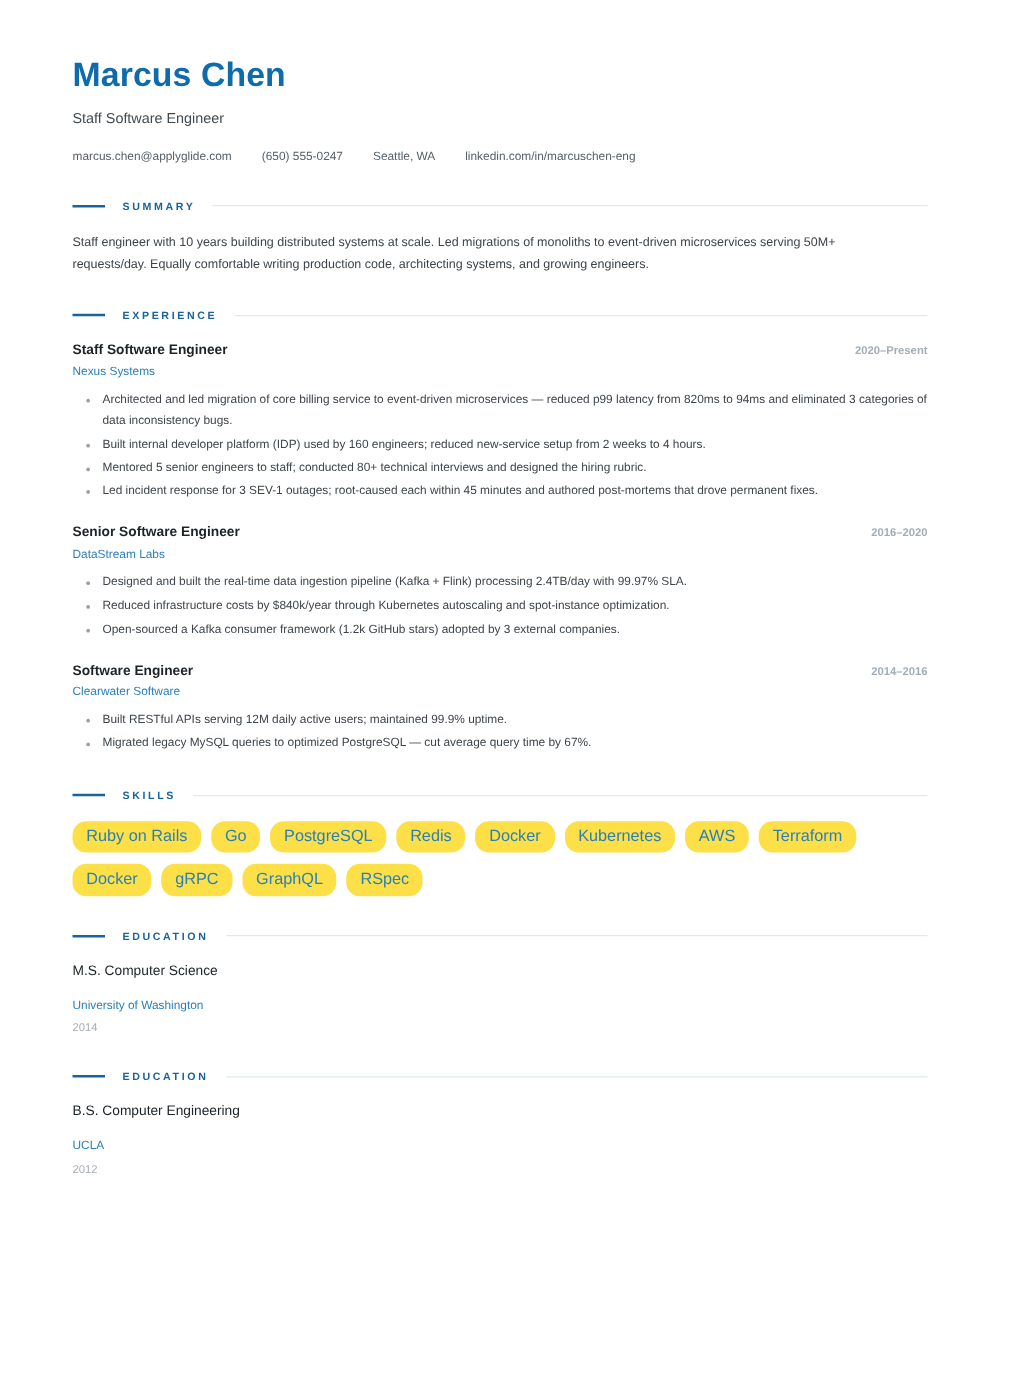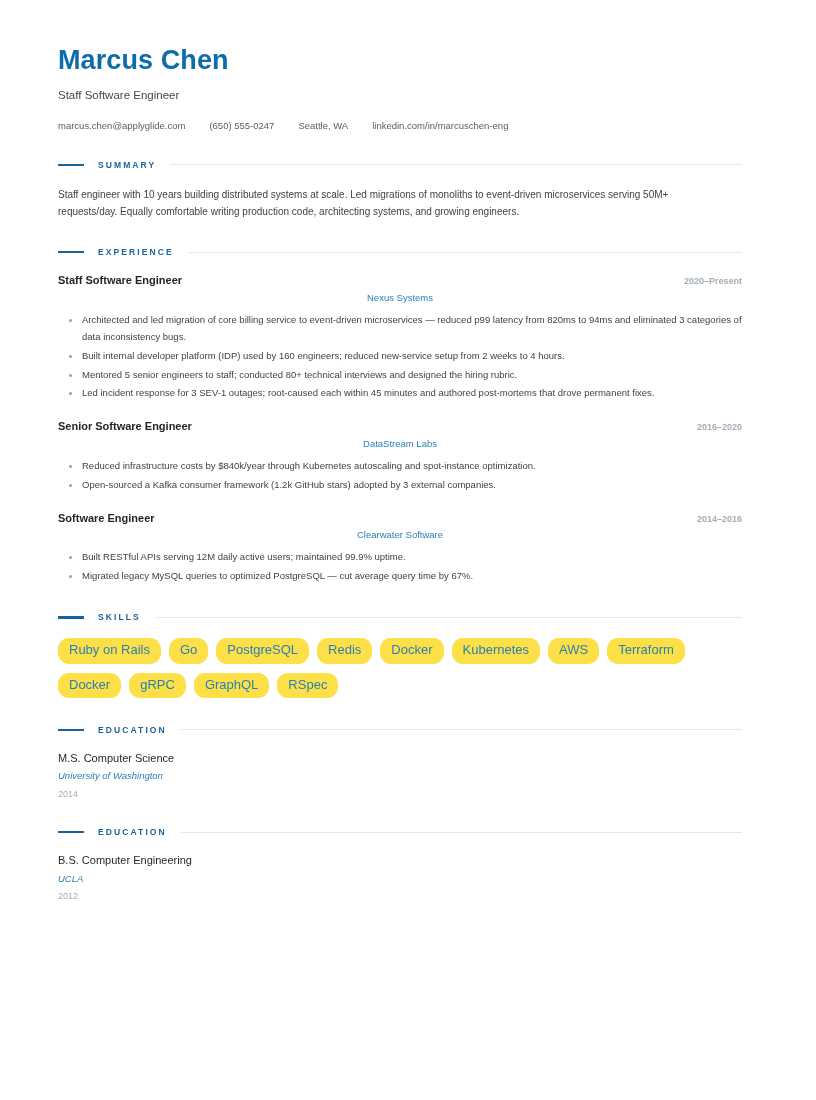--- a/index.html
+++ b/index.html
@@ -107,21 +107,20 @@
     color: #a3adb6;
     white-space: nowrap;
     margin-left: 16px;
     font-weight: bold;
   }
   .job-company {
     font-size: 9.5px;
     color: #2a7fb8;
     margin: 4px 0 0 0;
     line-height: 1.3;
-    text-align: center;
   }
   .bullets {
     list-style: none;
     margin: 8px 0 0 0;
     padding: 0;
   }
   .bullets li {
     position: relative;
     padding-left: 24px;
     font-size: 9.5px;
@@ -161,23 +160,22 @@
   .edu-degree {
     font-size: 11px;
     font-weight: normal;
     color: #1d2329;
     margin: 0;
     line-height: 1.3;
   }
   .edu-school {
     font-size: 9.5px;
     color: #2a7fb8;
-    margin: 5px 0 0 0;
-    line-height: 1.3;
-    font-style: italic;
+    margin: 15px 0 0 0;
+    line-height: 1.3;
   }
   .edu-year {
     font-size: 9px;
     color: #a3adb6;
     margin: 6px 0 0 0;
     line-height: 1.3;
   }
 </style>
 </head>
 <body>
@@ -225,20 +223,21 @@
       </ul>
     </div>
 
     <div class="job">
       <div class="job-top">
         <h2 class="job-title">Senior Software Engineer</h2>
         <span class="job-dates">2016–2020</span>
       </div>
       <div class="job-company">DataStream Labs</div>
       <ul class="bullets">
+        <li>Designed and built the real-time data ingestion pipeline (Kafka + Flink) processing 2.4TB/day with 99.97% SLA.</li>
         <li>Reduced infrastructure costs by $840k/year through Kubernetes autoscaling and spot-instance optimization.</li>
         <li>Open-sourced a Kafka consumer framework (1.2k GitHub stars) adopted by 3 external companies.</li>
       </ul>
     </div>
 
     <div class="job">
       <div class="job-top">
         <h2 class="job-title">Software Engineer</h2>
         <span class="job-dates">2014–2016</span>
       </div>

